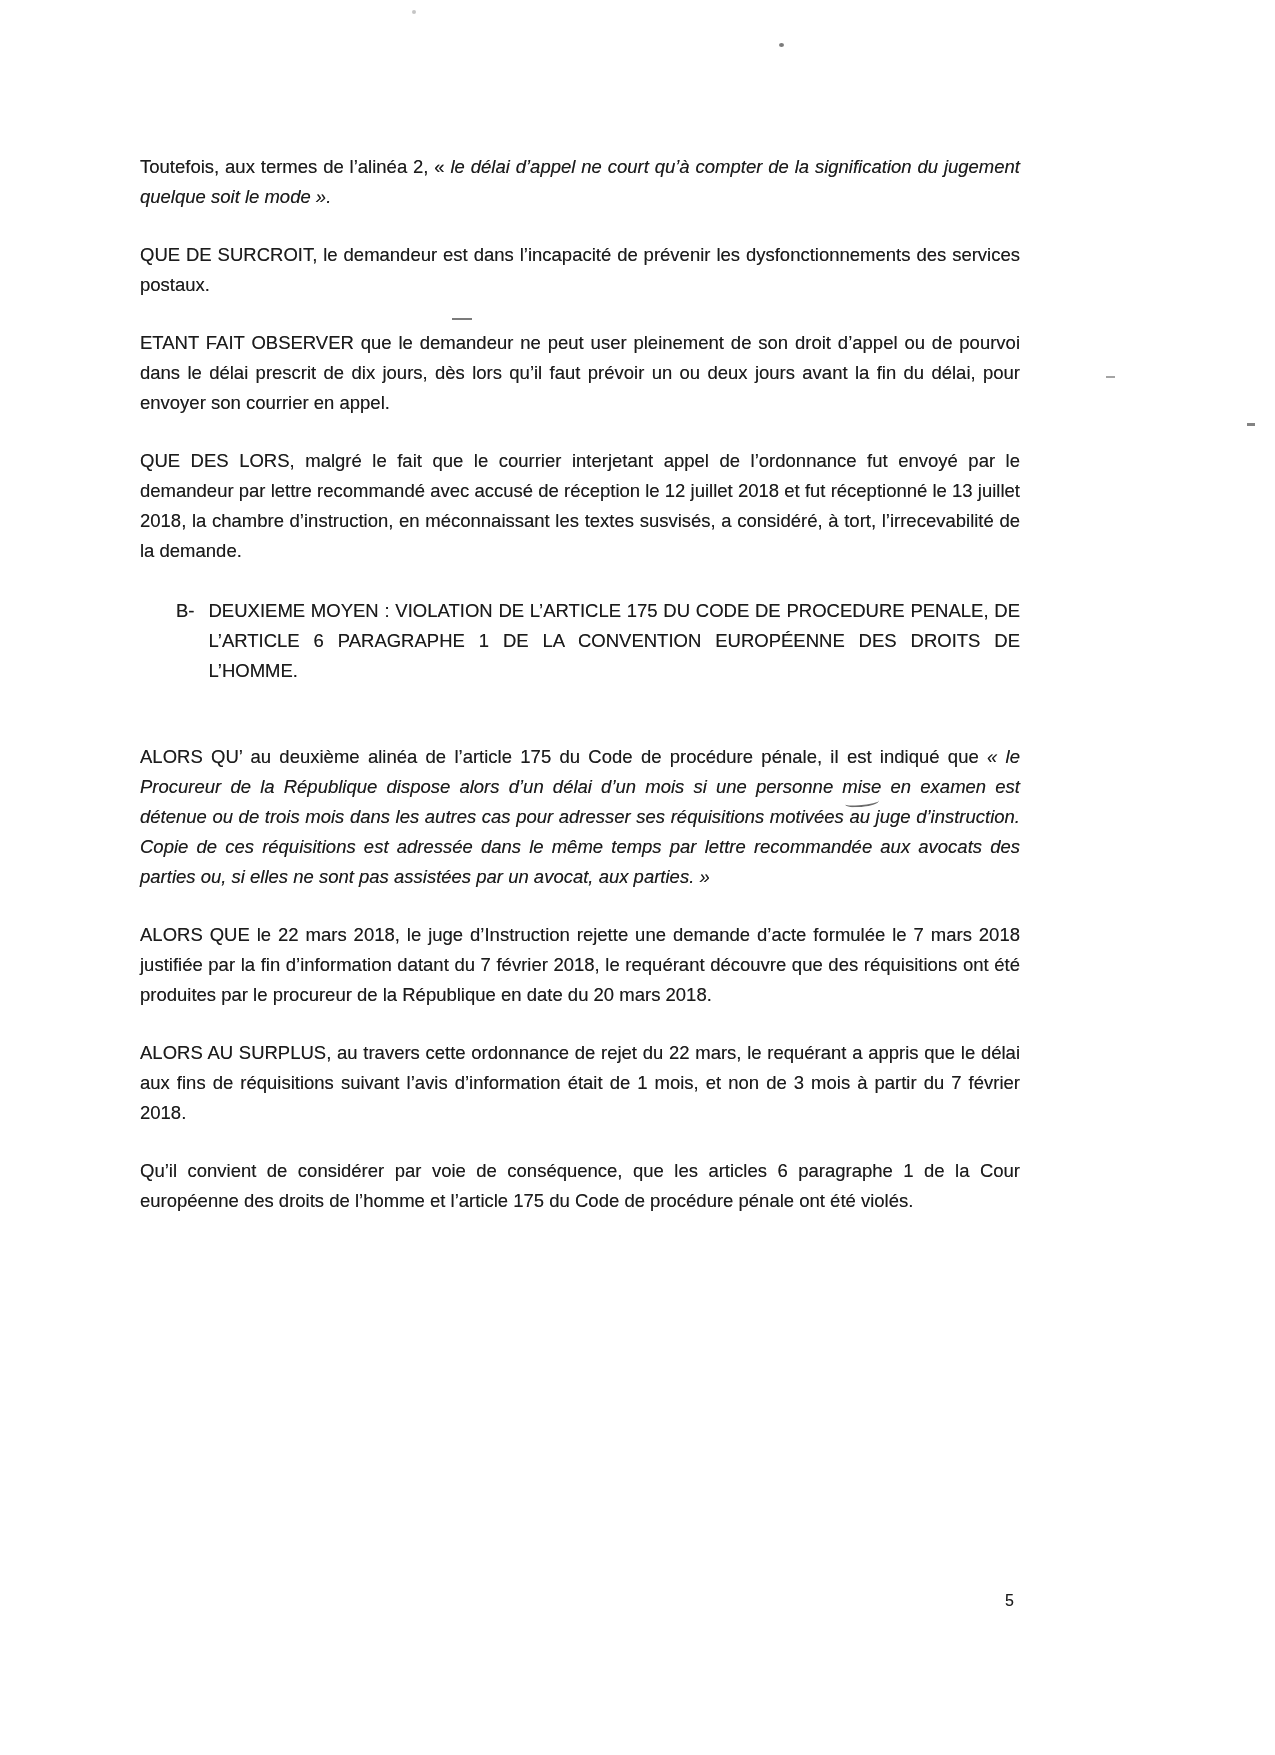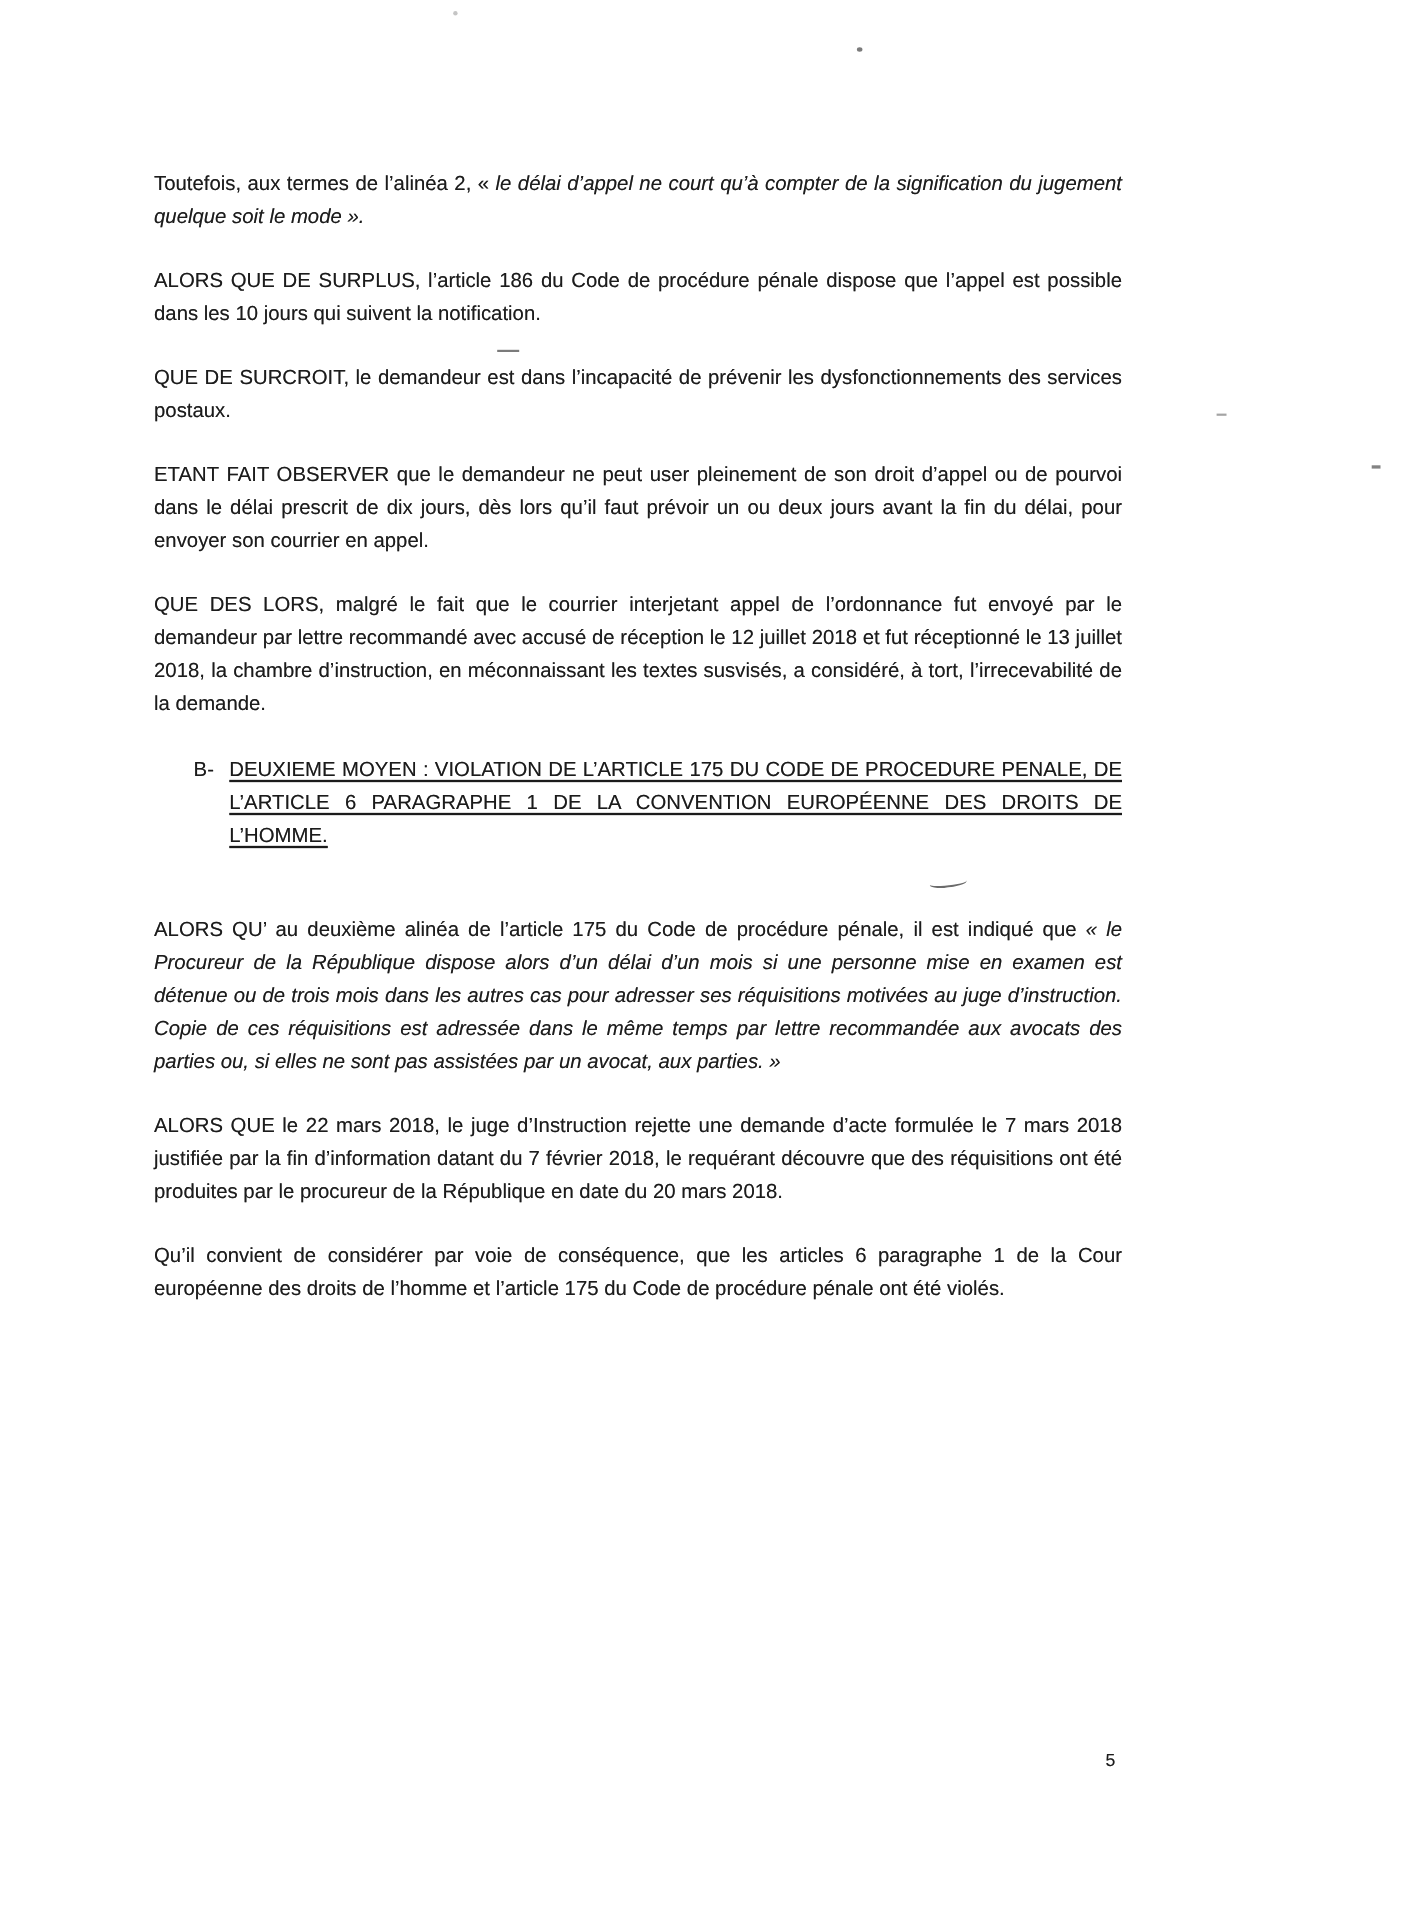--- a/index.html
+++ b/index.html
@@ -44,21 +44,20 @@
     text-shadow: 0 0 0.5px rgba(20,20,20,0.55);
   }
   .heading-label {
     flex: 0 0 auto;
     padding-right: 14px;
     white-space: nowrap;
   }
   .heading-text {
     flex: 1 1 auto;
     text-align: justify;
-    text-decoration: underline;
     text-decoration-thickness: 1.8px;
     text-underline-offset: 4px;
   }
   .footer {
     position: absolute;
     left: 140px;
     top: 1590px;
     width: 880px;
     font-size: 13.5px;
     line-height: 22px;
@@ -93,30 +92,30 @@
     opacity: 0.75;
   }
 </style>
 </head>
 <body>
 
 <div class="page">
 
   <div class="doc-body">
       <p class="para"><span>Toutefois, aux termes de l’alinéa 2, « </span><span class="it">le délai d’appel ne court qu’à compter de la signification du jugement quelque soit le mode ».</span></p>
-      <p class="para"><span>ALORS QUE DE SURPLUS, l’article 186 du Code de procédure pénale dispose que l’appel est possible dans les 10 jours qui suivent la notification.</span></p>
       <p class="para"><span>QUE DE SURCROIT, le demandeur est dans l’incapacité de prévenir les dysfonctionnements des services postaux.</span></p>
       <p class="para"><span>ETANT FAIT OBSERVER que le demandeur ne peut user pleinement de son droit d’appel ou de pourvoi dans le délai prescrit de dix jours, dès lors qu’il faut prévoir un ou deux jours avant la fin du délai, pour envoyer son courrier en appel.</span></p>
       <p class="para"><span>QUE DES LORS, malgré le fait que le courrier interjetant appel de l’ordonnance fut envoyé par le demandeur par lettre recommandé avec accusé de réception le 12 juillet 2018 et fut réceptionné le 13 juillet 2018, la chambre d’instruction, en méconnaissant les textes susvisés, a considéré, à tort, l’irrecevabilité de la demande.</span></p>
       <div class="heading-block">
         <span class="heading-label">B-</span>
         <span class="heading-text">DEUXIEME MOYEN : VIOLATION DE L’ARTICLE 175 DU CODE DE PROCEDURE PENALE, DE L’ARTICLE 6 PARAGRAPHE 1 DE LA CONVENTION EUROPÉENNE DES DROITS DE L’HOMME.</span>
       </div>
       <p class="para"><span>ALORS QU’ au deuxième alinéa de l’article 175 du Code de procédure pénale, il est indiqué que </span><span class="it">« le Procureur de la République dispose alors d’un délai d’un mois si une personne mise en examen est détenue ou de trois mois dans les autres cas pour adresser ses réquisitions motivées au juge d’instruction. Copie de ces réquisitions est adressée dans le même temps par lettre recommandée aux avocats des parties ou, si elles ne sont pas assistées par un avocat, aux parties. »</span></p>
       <p class="para"><span>ALORS QUE le 22 mars 2018, le juge d’Instruction rejette une demande d’acte formulée le 7 mars 2018 justifiée par la fin d’information datant du 7 février 2018, le requérant découvre que des réquisitions ont été produites par le procureur de la République en date du 20 mars 2018.</span></p>
+      <p class="para"><span>ALORS AU SURPLUS, au travers cette ordonnance de rejet du 22 mars, le requérant a appris que le délai aux fins de réquisitions suivant l’avis d’information était de 1 mois, et non de 3 mois à partir du 7 février 2018.</span></p>
       <p class="para"><span>Qu’il convient de considérer par voie de conséquence, que les articles 6 paragraphe 1 de la Cour européenne des droits de l’homme et l’article 175 du Code de procédure pénale ont été violés.</span></p>
     </div>
 
   <div class="footer">
   </div>
 
   <div class="page-number">5</div>
 
   <div class="artifact speck-1"></div>
   <div class="artifact speck-2"></div>

